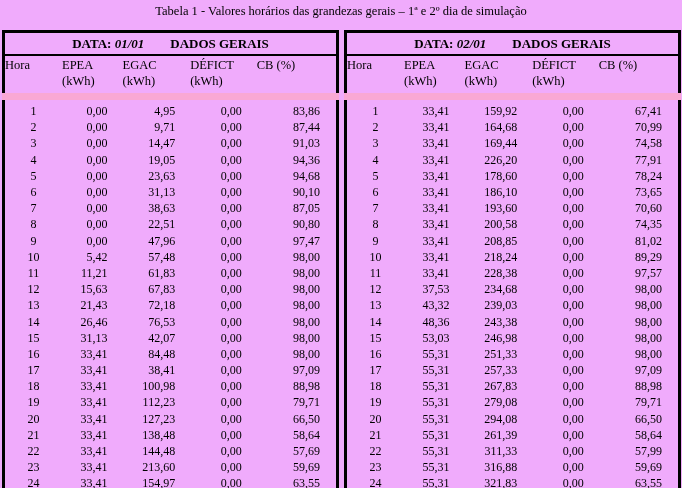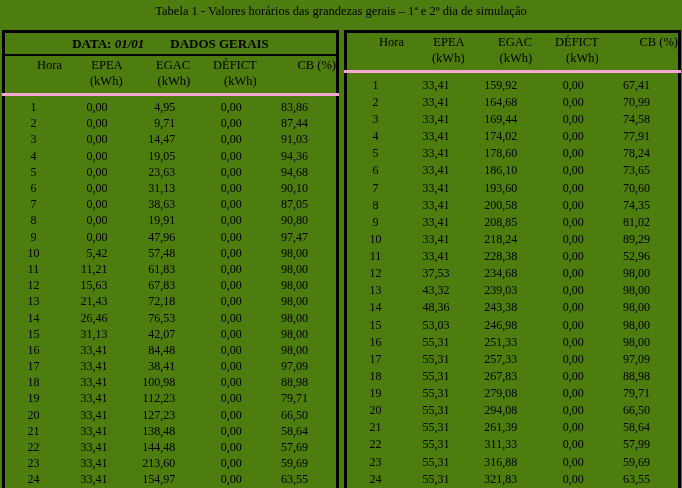--- a/index.html
+++ b/index.html
@@ -1,20 +1,20 @@
 <!DOCTYPE html>
 <html><head>
 <meta charset="utf-8">
 <style>
   html, body { margin: 0; padding: 0; background: #ffffff; }
   .page {
     position: relative;
     width: 682px;
     height: 488px;
-    background: #4d7c0f;
+    background: #f0abfc;
     color: #000000;
     font-family: "Liberation Serif", serif;
     overflow: hidden;
     box-sizing: border-box;
   }
   .caption {
     text-align: center;
     font-size: 12.5px;
     padding-top: 4px;
     white-space: nowrap;
@@ -39,40 +39,40 @@
   }
   .hdr-flex {
     display: flex;
     justify-content: center;
     align-items: baseline;
     gap: 26px;
     white-space: nowrap;
     text-align: right;
   }
   tr.col-header-row th {
-    border-bottom: 3px solid #f9a8d4;
+    border-bottom: 7px solid #f9a8d4;
     vertical-align: top;
     font-weight: normal;
     font-size: 12.5px;
     line-height: 1.25;
     padding: 2px 0 3px 0;
     height: 32px;
-    text-align: right;
+    text-align: left;
   }
   tbody td {
     padding: 0;
     height: 16.2px;
     font-size: 12px;
     line-height: 1;
     white-space: nowrap;
   }
   tbody tr:first-child td { padding-top: 3px; }
   td.hora { text-align: center; }
   td.num { text-align: right; padding-right: 15px; }
-  td.num:last-child { padding-right: 28px; }
+  td.num:last-child { padding-right: 16px; }
 </style>
 </head>
 <body>
 
 <div class="page">
   <div class="caption">Tabela 1 - Valores horários das grandezas gerais – 1ª e 2º dia de simulação</div>
 
   <div class="tables">
 
     <table class="data-table" data-table="0">
@@ -159,21 +159,21 @@
           <tr>
             <td class="hora">7</td>
             <td class="num">0,00</td>
             <td class="num">38,63</td>
             <td class="num">0,00</td>
             <td class="num">87,05</td>
           </tr>
           <tr>
             <td class="hora">8</td>
             <td class="num">0,00</td>
-            <td class="num">19,91</td>
+            <td class="num">22,51</td>
             <td class="num">0,00</td>
             <td class="num">90,80</td>
           </tr>
           <tr>
             <td class="hora">9</td>
             <td class="num">0,00</td>
             <td class="num">47,96</td>
             <td class="num">0,00</td>
             <td class="num">97,47</td>
           </tr>
@@ -287,20 +287,28 @@
 
     <table class="data-table" data-table="1">
       <colgroup>
         <col style="width:58px">
           <col style="width:60px">
           <col style="width:67px">
           <col style="width:66px">
           <col style="width:80px">
       </colgroup>
       <thead>
+        <tr class="table-title-row">
+          <th colspan="5">
+            <div class="hdr-flex">
+              <span><span>DATA:</span> <i>02/01</i></span>
+              <span>DADOS GERAIS</span>
+            </div>
+          </th>
+        </tr>
         <tr class="col-header-row">
             <th>
               <div>Hora</div>
             </th>
             <th>
               <div>EPEA</div>
               <div>(kWh)</div>
             </th>
             <th>
               <div>EGAC</div>
@@ -333,21 +341,21 @@
           <tr>
             <td class="hora">3</td>
             <td class="num">33,41</td>
             <td class="num">169,44</td>
             <td class="num">0,00</td>
             <td class="num">74,58</td>
           </tr>
           <tr>
             <td class="hora">4</td>
             <td class="num">33,41</td>
-            <td class="num">174,02</td>
+            <td class="num">226,20</td>
             <td class="num">0,00</td>
             <td class="num">77,91</td>
           </tr>
           <tr>
             <td class="hora">5</td>
             <td class="num">33,41</td>
             <td class="num">178,60</td>
             <td class="num">0,00</td>
             <td class="num">78,24</td>
           </tr>
@@ -384,21 +392,21 @@
             <td class="num">33,41</td>
             <td class="num">218,24</td>
             <td class="num">0,00</td>
             <td class="num">89,29</td>
           </tr>
           <tr>
             <td class="hora">11</td>
             <td class="num">33,41</td>
             <td class="num">228,38</td>
             <td class="num">0,00</td>
-            <td class="num">52,96</td>
+            <td class="num">97,57</td>
           </tr>
           <tr>
             <td class="hora">12</td>
             <td class="num">37,53</td>
             <td class="num">234,68</td>
             <td class="num">0,00</td>
             <td class="num">98,00</td>
           </tr>
           <tr>
             <td class="hora">13</td>

